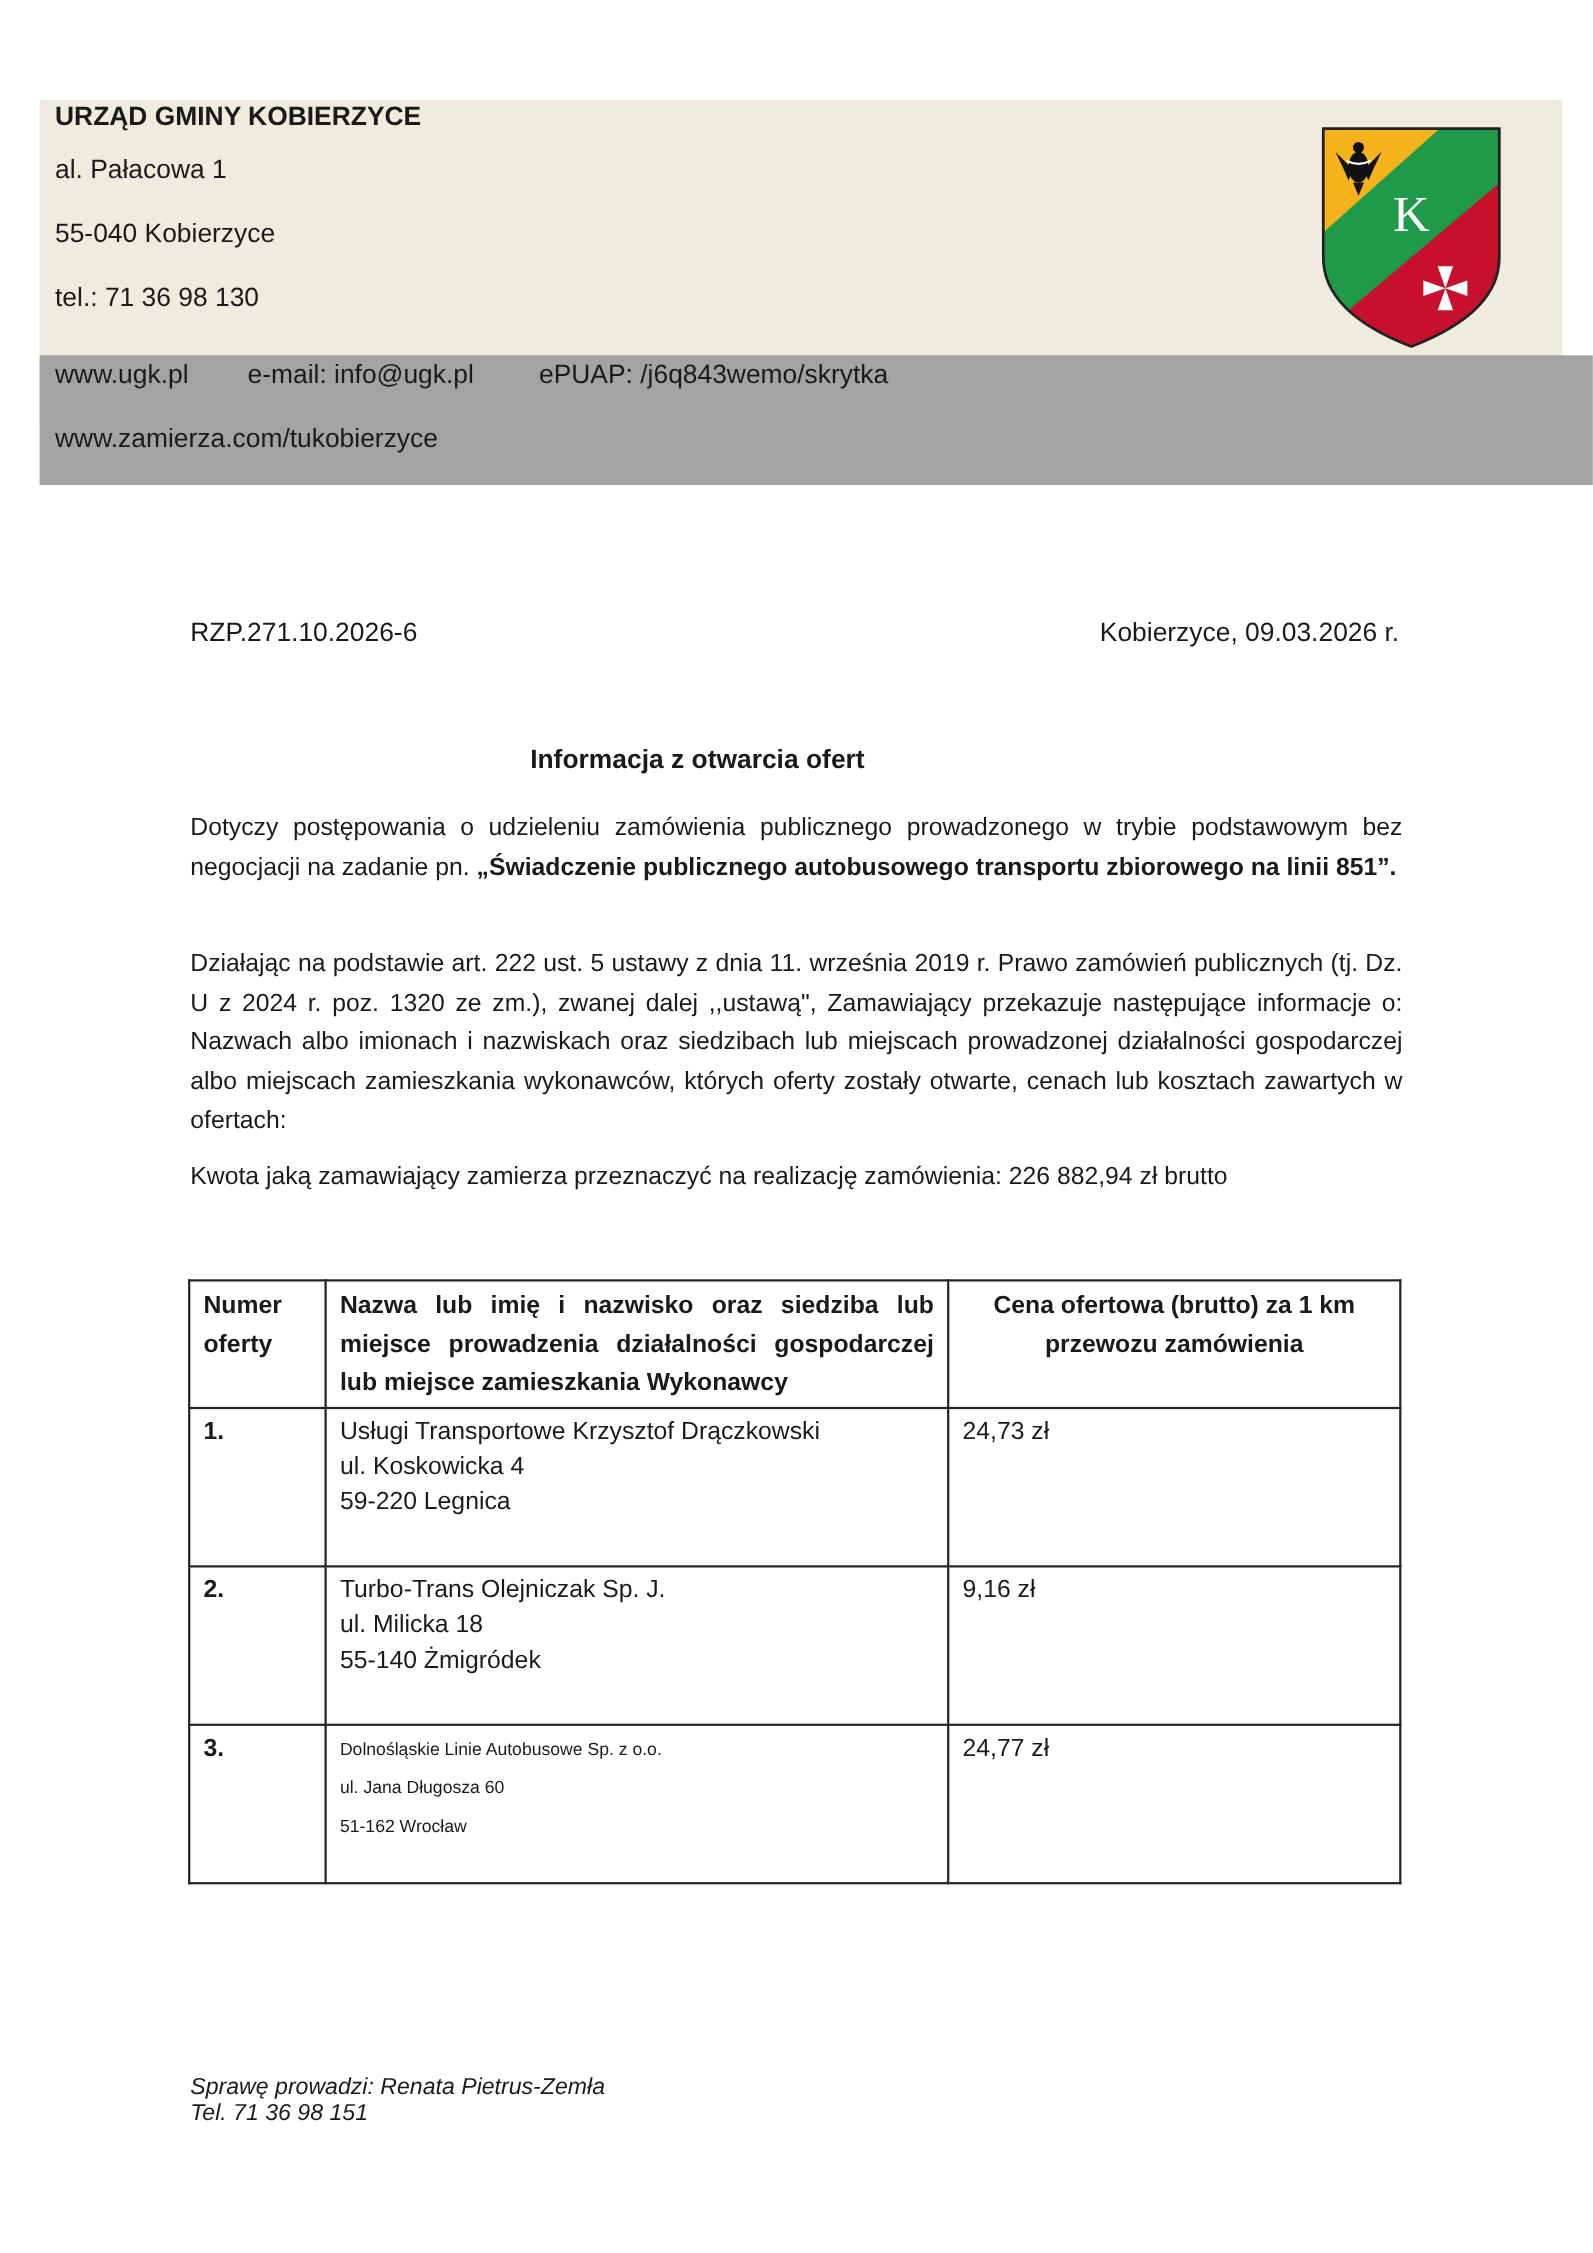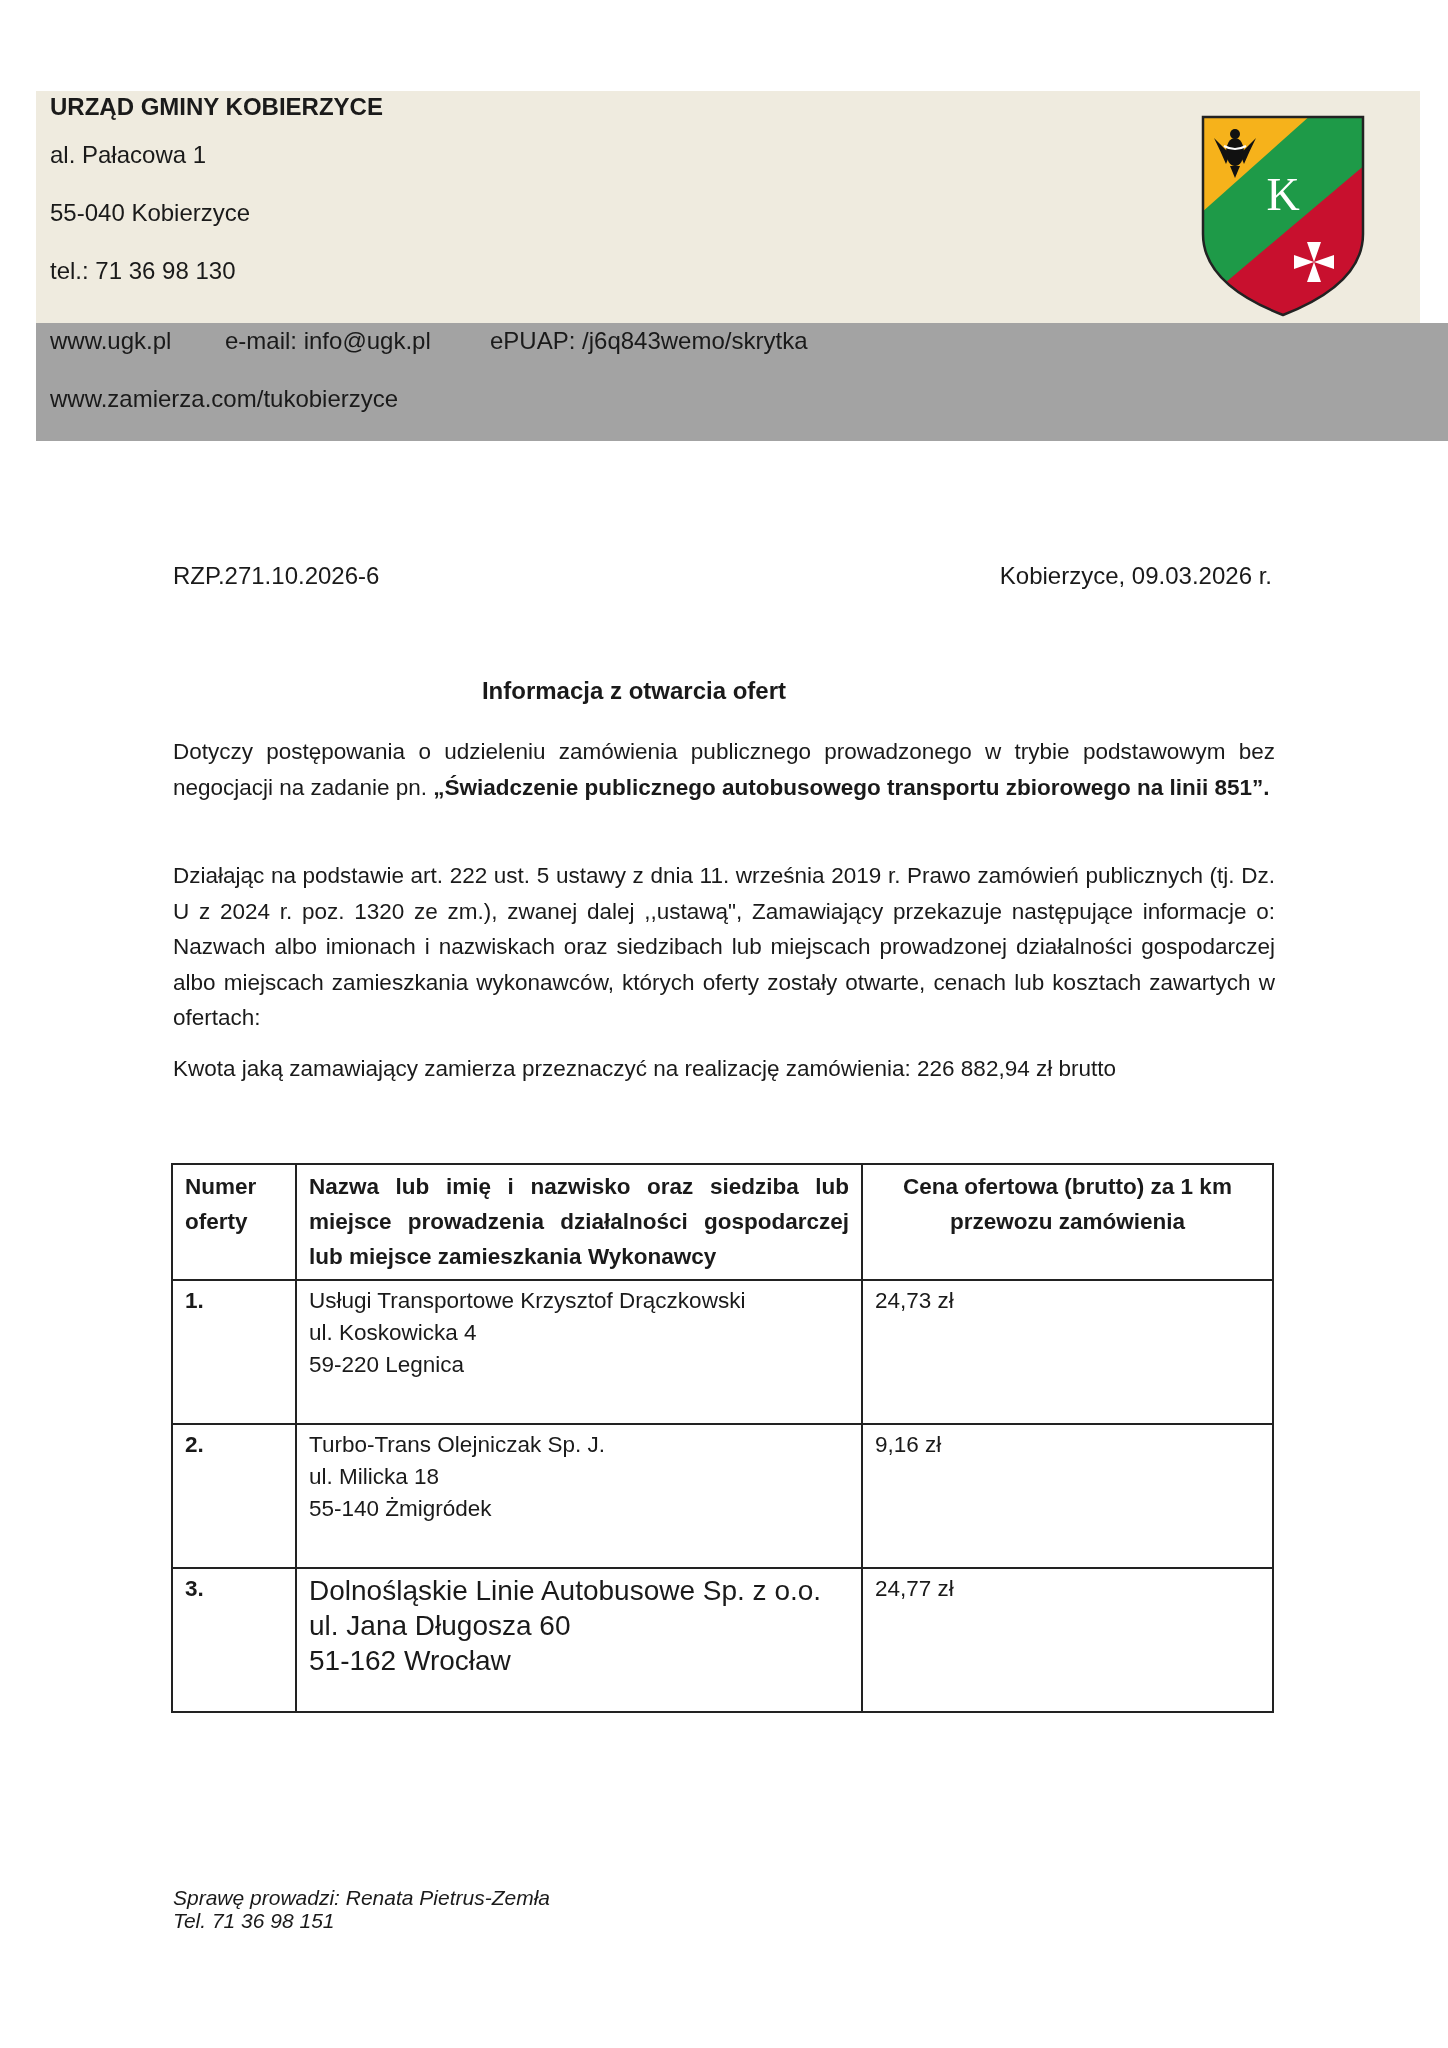--- a/index.html
+++ b/index.html
@@ -22,21 +22,21 @@
   table.offers { position: absolute; left: 171px; top: 1163px; width: 1103px; border-collapse: collapse;
                  font-size: 22.5px; }
   table.offers td, table.offers th { border: 2px solid #222; vertical-align: top; padding: 4px 12px; }
   table.offers th { font-weight: bold; line-height: 35px; height: 106px; }
   th.c1 { width: 98px; text-align: left; }
   th.c2 { width: 540px; text-align: justify; }
   th.c3 { text-align: center; }
   table.offers td { height: 134px; line-height: 32px; }
   td.num { font-weight: bold; padding-top: 8px; }
   td.price { vertical-align: middle; padding-bottom: 50px; }
-  tr.r3 td.name { font-size: 28px; line-height: 35px; margin-top: 28px; }
+  tr.r3 td.name { font-size: 16px; line-height: 35px; margin-top: 28px; }
   .footer { left: 173px; font-size: 21px; font-style: italic; }
 </style>
 </head>
 <body>
 
 <div class="abs head-top">
   <div class="head-line b" style="top:-8px;line-height:48px;">URZĄD GMINY KOBIERZYCE</div>
   <div class="head-line" style="top:50px;">al. Pałacowa 1</div>
   <div class="head-line" style="top:108px;">55-040 Kobierzyce</div>
   <div class="head-line" style="top:166px;">tel.: 71 36 98 130</div>

